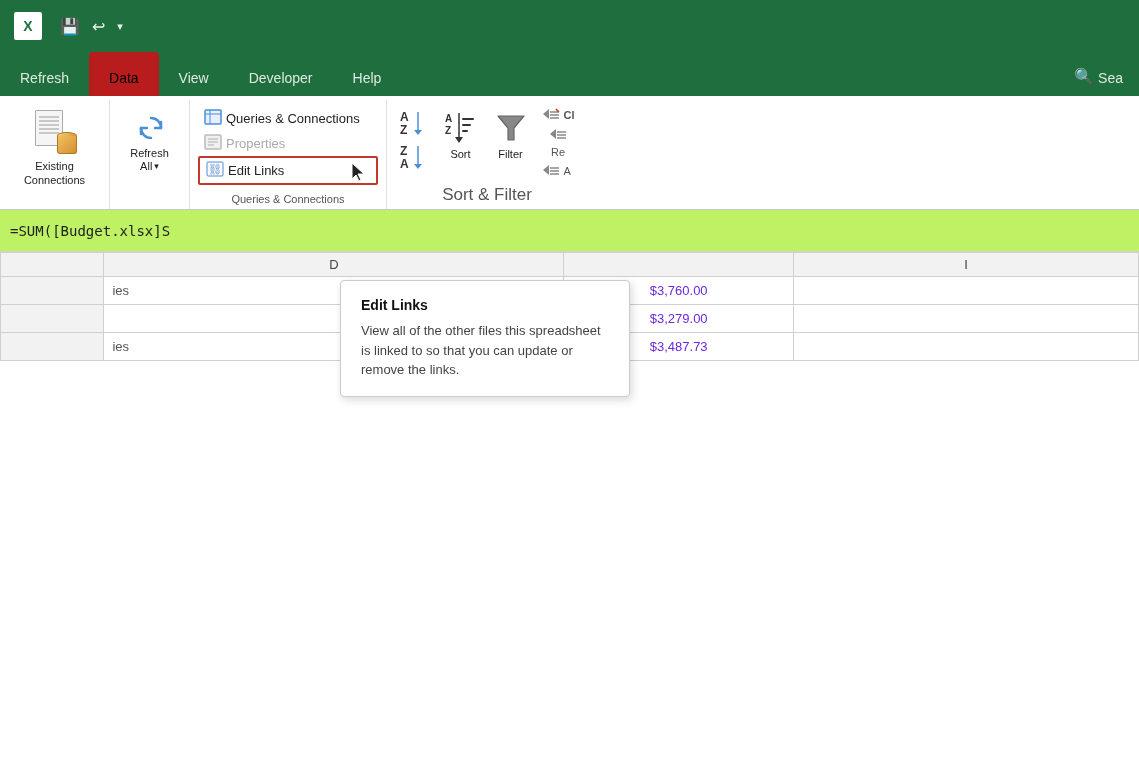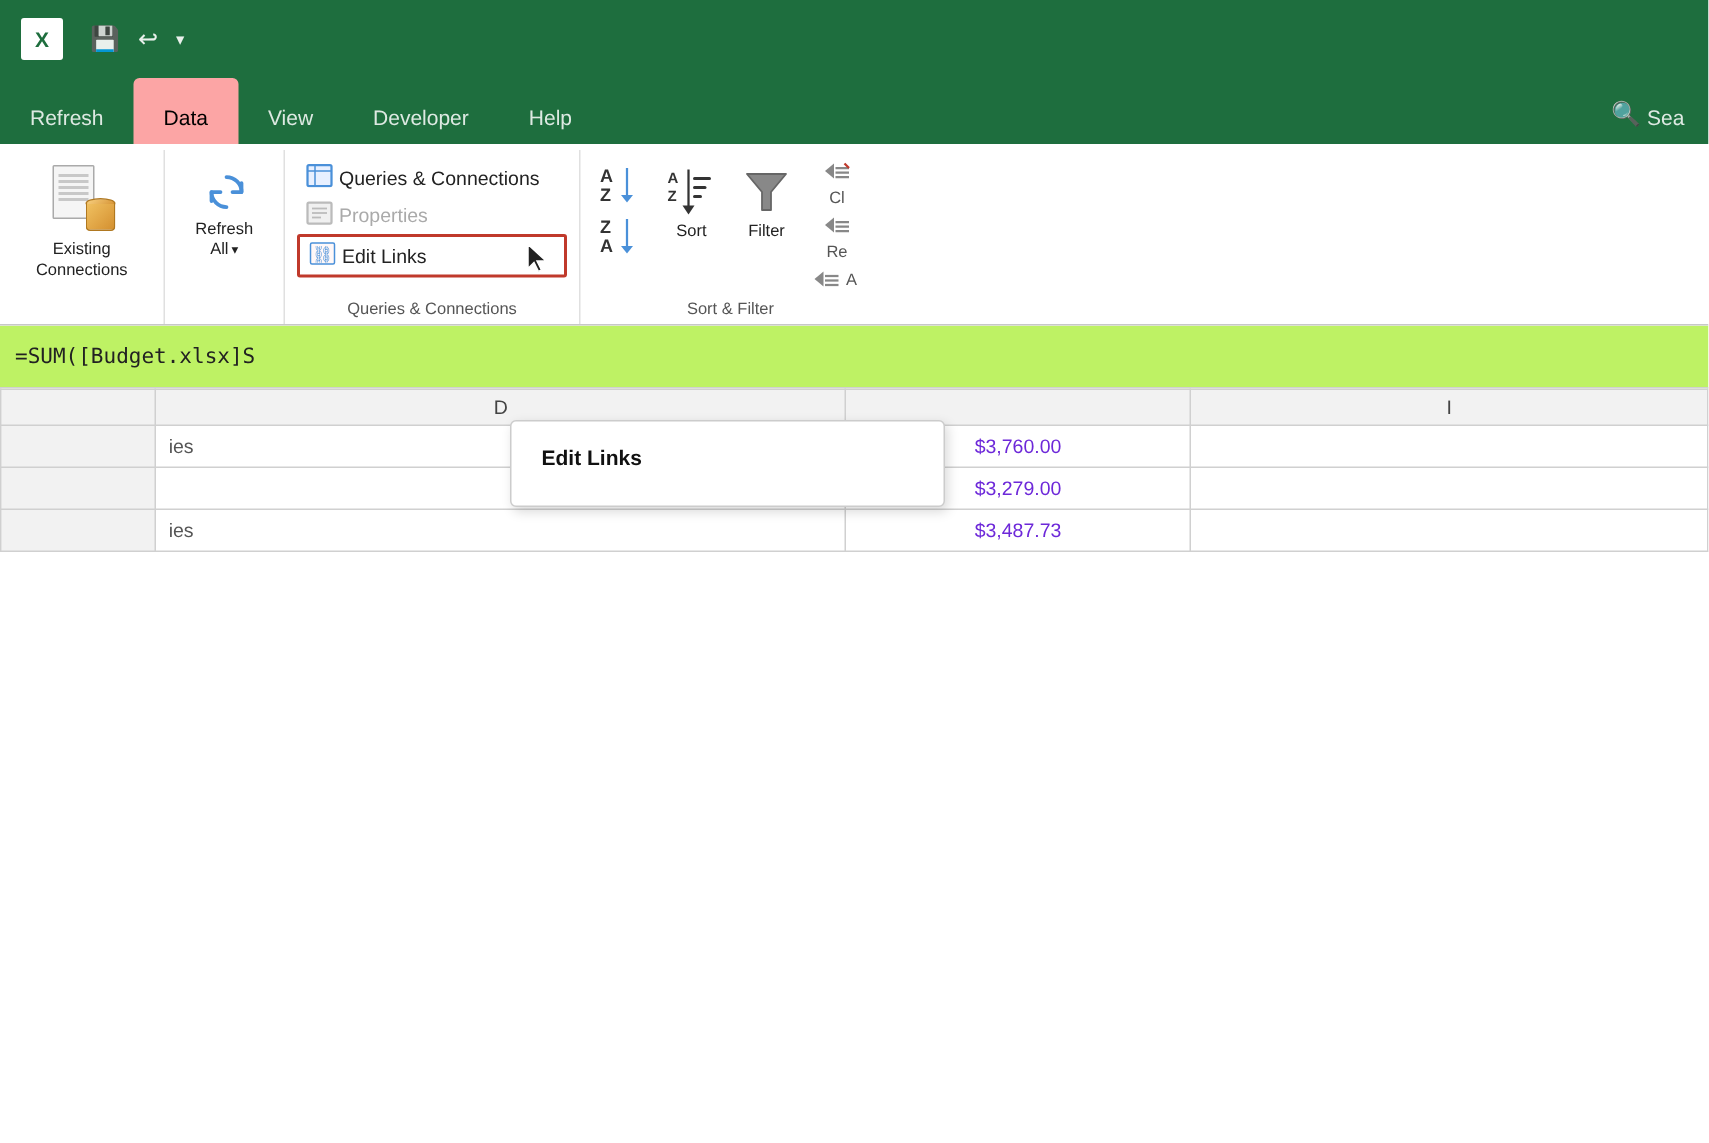--- a/index.html
+++ b/index.html
@@ -67,21 +67,21 @@
       color: rgba(255,255,255,0.85);
       font-size: 14px;
       cursor: pointer;
       position: relative;
       user-select: none;
       height: 100%;
       display: flex;
       align-items: flex-end;
     }
     .ribbon-tab.active {
-      background: #fca5a5;
+      background: #b91c1c;
       color: #000;
       font-weight: normal;
       border-radius: 4px 4px 0 0;
     }
     .ribbon-tab-search {
       margin-left: auto;
       padding: 8px 16px 10px;
       color: rgba(255,255,255,0.85);
       font-size: 14px;
       display: flex;
@@ -105,21 +105,21 @@
       display: flex;
       flex-direction: column;
       align-items: center;
       padding: 4px 8px 2px;
       border-right: 1px solid #e0e0e0;
       min-width: 80px;
       position: relative;
     }
     .ribbon-group:last-child { border-right: none; }
     .ribbon-group-label {
-      font-size: 11px;
+      font-size: 17px;
       color: #555;
       margin-top: auto;
       padding-top: 4px;
       padding-bottom: 2px;
       text-align: center;
       white-space: nowrap;
     }
     .ribbon-group-content {
       display: flex;
       align-items: flex-start;
@@ -429,21 +429,21 @@
       <div class="ribbon-btn" style="min-width:44px; padding-top:4px;">
         <div style="width:34px; height:36px; display:flex; align-items:center; justify-content:center;">
           <svg width="30" height="32" viewBox="0 0 30 32">
             <polygon points="2,4 28,4 18,16 18,28 12,28 12,16" fill="#888" stroke="#666" stroke-width="1.2" stroke-linejoin="round"></polygon>
           </svg>
         </div>
         <span class="btn-label">Filter</span>
       </div>
 
       <div style="display:flex; flex-direction:column; gap:2px;">
-        <div class="ribbon-btn" style="flex-direction:column; padding:2px 4px; min-width:40px; gap:4px; font-size:11px;">
+        <div class="ribbon-btn" style="flex-direction:row; padding:2px 4px; min-width:40px; gap:4px; font-size:11px;font-weight:bold;">
           <svg width="18" height="14" viewBox="0 0 18 14">
             <polygon points="1,6 7,1 7,11" fill="#888"></polygon>
             <line x1="8" y1="4" x2="17" y2="4" stroke="#888" stroke-width="1.5"></line>
             <line x1="8" y1="7" x2="17" y2="7" stroke="#888" stroke-width="1.5"></line>
             <line x1="8" y1="10" x2="17" y2="10" stroke="#888" stroke-width="1.5"></line>
             <line x1="14" y1="1" x2="17" y2="4" stroke="#c0392b" stroke-width="1.5"></line>
           </svg>
           <span style="color:#555; font-size:11px;">Cl</span>
         </div>
         <div class="ribbon-btn" style="flex-direction:column; padding:2px 4px; min-width:40px; gap:4px; font-size:11px;">
@@ -504,13 +504,14 @@
         <td class="sheet-cell" style="color:#555;">ies</td>
         <td class="sheet-cell money">$3,487.73</td>
         <td class="sheet-cell"></td>
       </tr>
     </tbody>
   </table>
 </div>
 
 <div class="tooltip-box">
   <div class="tooltip-title">Edit Links</div>
+  <div class="tooltip-desc">View all of the other files this spreadsheet is linked to so that you can update or remove the links.</div>
 </div>
 
 </body></html>

